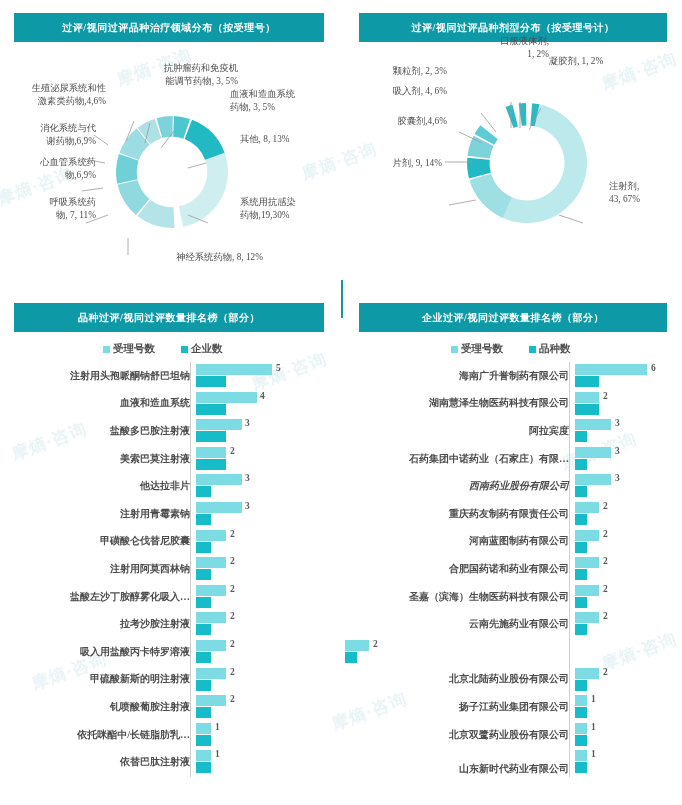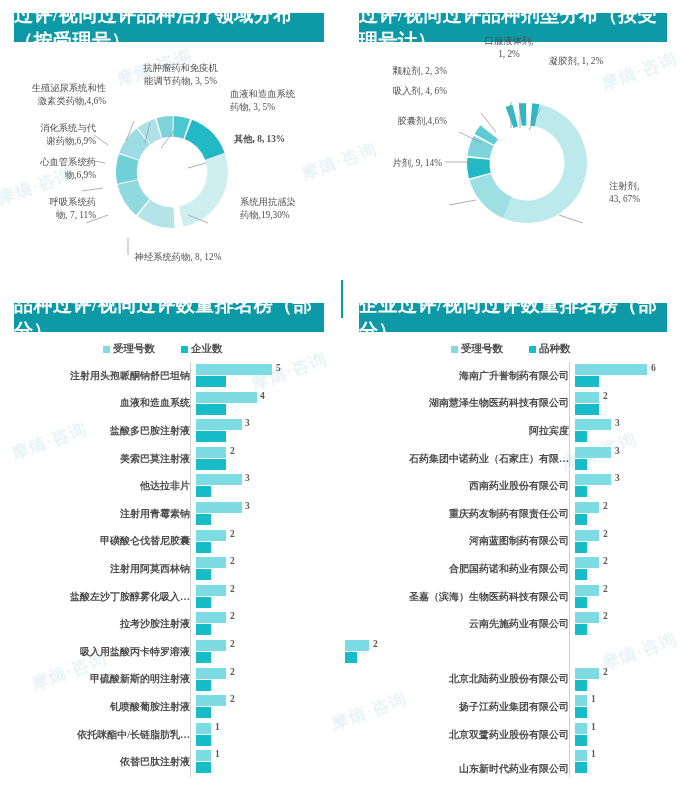--- a/index.html
+++ b/index.html
@@ -21,36 +21,36 @@
   .quad{position:absolute;z-index:2;}
   .q-tl{left:0;top:0;width:341px;height:290px;}
   .q-tr{left:341px;top:0;width:341px;height:290px;}
   .q-bl{left:0;top:290px;width:341px;height:515px;}
   .q-br{left:341px;top:290px;width:341px;height:515px;}
 
   .hdr{
     position:absolute;top:13px;left:14px;width:310px;height:29px;
     background:#0d9aa6;color:#ffffff;
     display:flex;align-items:center;justify-content:center;
-    font-size:19px;font-weight:bold;letter-spacing:.5px;
+    font-size:10px;font-weight:bold;letter-spacing:.5px;
   }
   .q-tr .hdr, .q-br .hdr{left:18px;width:308px;}
 
   .vdiv{position:absolute;width:2px;background:#0d9aa6;z-index:3;}
 
   
   .donut-wrap{position:absolute;}
   .donut-svg{display:block;}
   .dlbl{
     position:absolute;font-size:9.3px;line-height:13px;color:#4d4d4d;
     white-space:pre-line;
   }
   .dlbl.r{text-align:right;}
   .dlbl.l{text-align:left;}
-  .dlbl.c{text-align:center;}
+  .dlbl.c{text-align:right;}
 
   
   .legend{
     position:absolute;display:flex;align-items:center;gap:26px;
     font-size:10.5px;font-weight:bold;color:#4d4d4d;
   }
   .lg-item{display:flex;align-items:center;gap:3px;}
   .swatch{width:7px;height:7px;display:inline-block;}
 
   .bars{position:absolute;}
@@ -136,21 +136,21 @@
 激素类药物,4,6%</div>
       <div class="dlbl r" style="left:-112px;top:14px;width:100px;">消化系统与代
 谢药物,6,9%</div>
       <div class="dlbl r" style="left:-112px;top:48px;width:100px;">心血管系统药
 物,6,9%</div>
       <div class="dlbl r" style="left:-112px;top:88px;width:100px;">呼吸系统药
 物, 7, 11%</div>
       <div class="dlbl c" style="left:-15px;top:143px;width:170px;">神经系统药物, 8, 12%</div>
       <div class="dlbl l" style="left:122px;top:-20px;width:110px;">血液和造血系统
 药物, 3, 5%</div>
-      <div class="dlbl l" style="left:126px;top:25px;width:100px;font-weight:bold;">其他, 8, 13%</div>
+      <div class="dlbl l" style="left:132px;top:25px;width:100px;">其他, 8, 13%</div>
       <div class="dlbl l" style="left:132px;top:88px;width:105px;">系统用抗感染
 药物,19,30%</div>
     </div>
   </div>
 
   <div class="quad q-tr">
     <div class="hdr">过评/视同过评品种剂型分布（按受理号计）</div>
 
     <div class="donut-wrap" style="left:118px;top:95px;">
       <svg class="donut-svg" width="136" height="136" viewBox="0 0 136 136">
@@ -399,21 +399,21 @@
       <div class="brow" style="height:27.6px;">
         <div class="bname" style="width:224px;">石药集团中诺药业（石家庄）有限…</div>
         <div class="bstack">
           <div class="bar a" style="top:2px;height:11px;width:36px;"></div>
           <div class="bar b" style="top:14px;height:11px;width:12px;"></div>
           <div class="bval" style="left:40px;top:1px;">3</div>
         </div>
       </div>
 
       <div class="brow" style="height:27.6px;">
-        <div class="bname" style="width:224px;">西南药业股份有限公司</div>
+        <div class="bname" style="width:224px;font-style:italic;">西南药业股份有限公司</div>
         <div class="bstack">
           <div class="bar a" style="top:2px;height:11px;width:36px;"></div>
           <div class="bar b" style="top:14px;height:11px;width:12px;"></div>
           <div class="bval" style="left:40px;top:1px;">3</div>
         </div>
       </div>
 
       <div class="brow" style="height:27.6px;">
         <div class="bname" style="width:224px;">重庆药友制药有限责任公司</div>
         <div class="bstack">

